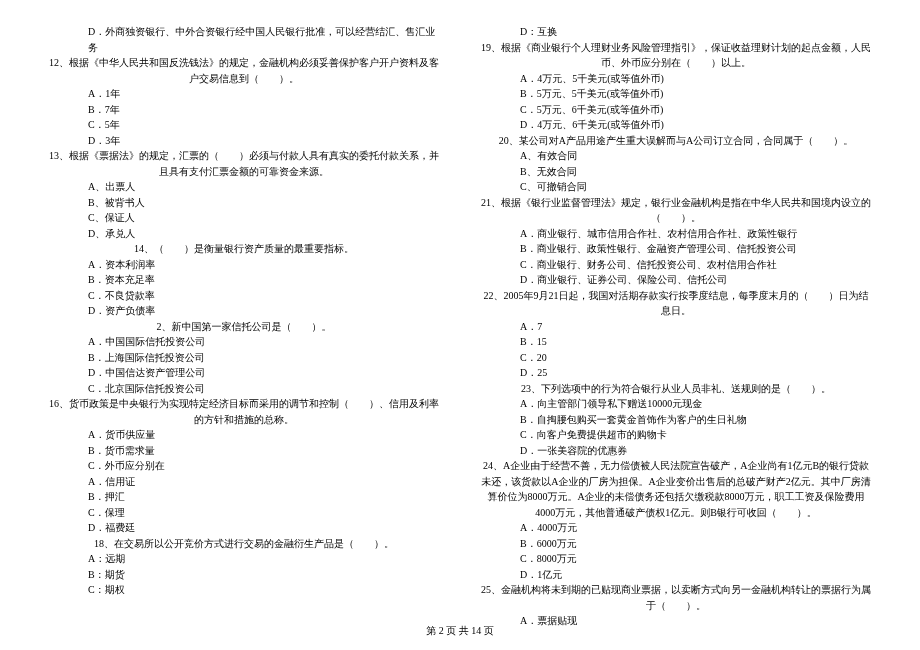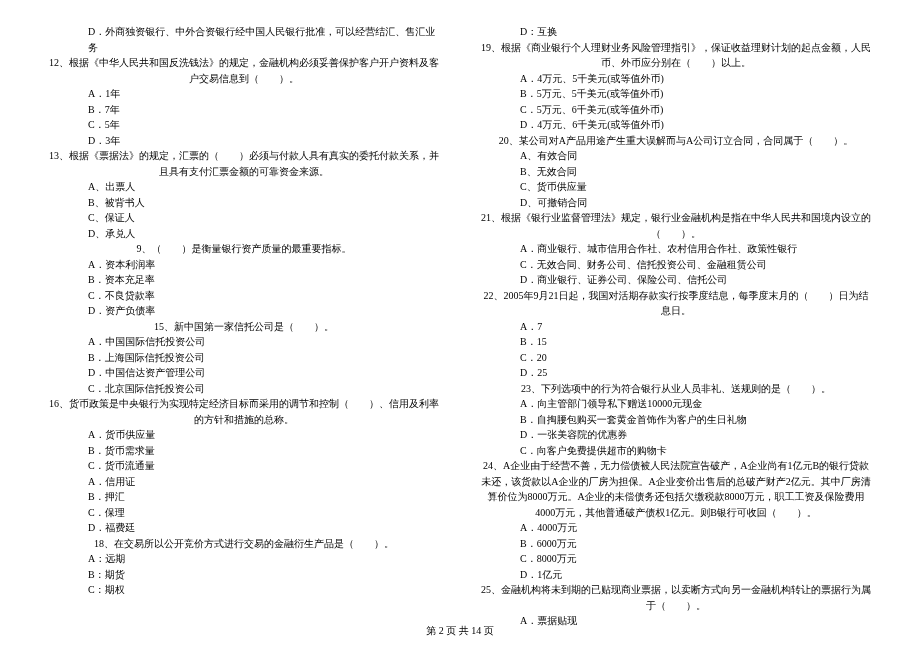--- a/index.html
+++ b/index.html
@@ -47,70 +47,70 @@
     <div class="question-text">12、根据《中华人民共和国反洗钱法》的规定，金融机构必须妥善保护客户开户资料及客户交易信息到（　　）。</div>
     <div class="option">A．1年</div>
     <div class="option">B．7年</div>
     <div class="option">C．5年</div>
     <div class="option">D．3年</div>
     <div class="question-text">13、根据《票据法》的规定，汇票的（　　）必须与付款人具有真实的委托付款关系，并且具有支付汇票金额的可靠资金来源。</div>
     <div class="option">A、出票人</div>
     <div class="option">B、被背书人</div>
     <div class="option">C、保证人</div>
     <div class="option">D、承兑人</div>
-    <div class="question-text">9、（　　）是衡量银行资产质量的最重要指标。</div>
+    <div class="question-text">14、（　　）是衡量银行资产质量的最重要指标。</div>
     <div class="option">A．资本利润率</div>
     <div class="option">B．资本充足率</div>
     <div class="option">C．不良贷款率</div>
     <div class="option">D．资产负债率</div>
-    <div class="question-text">15、新中国第一家信托公司是（　　）。</div>
+    <div class="question-text">2、新中国第一家信托公司是（　　）。</div>
     <div class="option">A．中国国际信托投资公司</div>
     <div class="option">B．上海国际信托投资公司</div>
     <div class="option">D．中国信达资产管理公司</div>
     <div class="option">C．北京国际信托投资公司</div>
     <div class="question-text">16、货币政策是中央银行为实现特定经济目标而采用的调节和控制（　　）、信用及利率的方针和措施的总称。</div>
     <div class="option">A．货币供应量</div>
     <div class="option">B．货币需求量</div>
-    <div class="option">C．货币流通量</div>
+    <div class="option">C．外币应分别在</div>
     <div class="option">A．信用证</div>
     <div class="option">B．押汇</div>
     <div class="option">C．保理</div>
     <div class="option">D．福费廷</div>
     <div class="question-text">18、在交易所以公开竞价方式进行交易的金融衍生产品是（　　）。</div>
     <div class="option">A：远期</div>
     <div class="option">B：期货</div>
     <div class="option">C：期权</div>
   </div>
 
   <div class="column">
     <div class="option">D：互换</div>
     <div class="question-text">19、根据《商业银行个人理财业务风险管理指引》，保证收益理财计划的起点金额，人民币、外币应分别在（　　）以上。</div>
     <div class="option">A．4万元、5千美元(或等值外币)</div>
     <div class="option">B．5万元、5千美元(或等值外币)</div>
     <div class="option">C．5万元、6千美元(或等值外币)</div>
     <div class="option">D．4万元、6千美元(或等值外币)</div>
     <div class="question-text">20、某公司对A产品用途产生重大误解而与A公司订立合同，合同属于（　　）。</div>
     <div class="option">A、有效合同</div>
     <div class="option">B、无效合同</div>
-    <div class="option">C、货币供应量</div>
-    <div class="option">D、可撤销合同</div>
+    <div class="option">C、可撤销合同</div>
     <div class="question-text">21、根据《银行业监督管理法》规定，银行业金融机构是指在中华人民共和国境内设立的（　　）。</div>
     <div class="option">A．商业银行、城市信用合作社、农村信用合作社、政策性银行</div>
-    <div class="option">C．无效合同、财务公司、信托投资公司、金融租赁公司</div>
+    <div class="option">B．商业银行、政策性银行、金融资产管理公司、信托投资公司</div>
+    <div class="option">C．商业银行、财务公司、信托投资公司、农村信用合作社</div>
     <div class="option">D．商业银行、证券公司、保险公司、信托公司</div>
     <div class="question-text">22、2005年9月21日起，我国对活期存款实行按季度结息，每季度末月的（　　）日为结息日。</div>
     <div class="option">A．7</div>
     <div class="option">B．15</div>
     <div class="option">C．20</div>
     <div class="option">D．25</div>
     <div class="question-text">23、下列选项中的行为符合银行从业人员非礼、送规则的是（　　）。</div>
     <div class="option">A．向主管部门领导私下赠送10000元现金</div>
     <div class="option">B．自掏腰包购买一套黄金首饰作为客户的生日礼物</div>
+    <div class="option">C．向客户免费提供超市的购物卡</div>
     <div class="option">D．一张美容院的优惠券</div>
-    <div class="option">C．向客户免费提供超市的购物卡</div>
     <div class="question-text">24、A企业由于经营不善，无力偿债被人民法院宣告破产，A企业尚有1亿元B的银行贷款未还，该货款以A企业的厂房为担保。A企业变价出售后的总破产财产2亿元。其中厂房清算价位为8000万元。A企业的未偿债务还包括欠缴税款8000万元，职工工资及保险费用4000万元，其他普通破产债权1亿元。则B银行可收回（　　）。</div>
     <div class="option">A．4000万元</div>
     <div class="option">B．6000万元</div>
     <div class="option">C．8000万元</div>
     <div class="option">D．1亿元</div>
     <div class="question-text">25、金融机构将未到期的已贴现商业票据，以卖断方式向另一金融机构转让的票据行为属于（　　）。</div>
     <div class="option">A．票据贴现</div>
   </div>
 </div>
 

